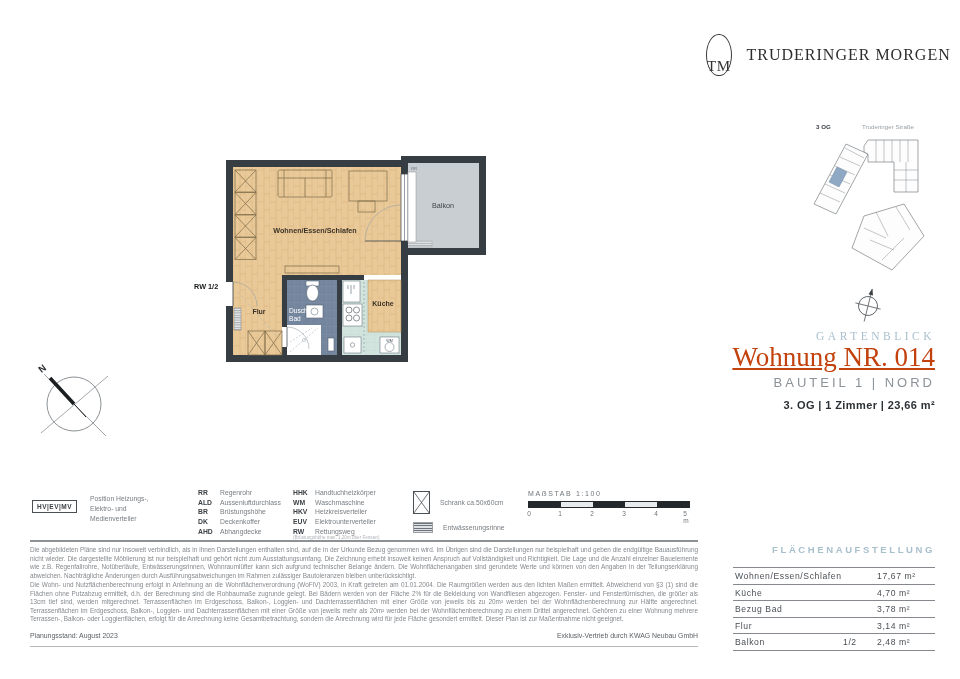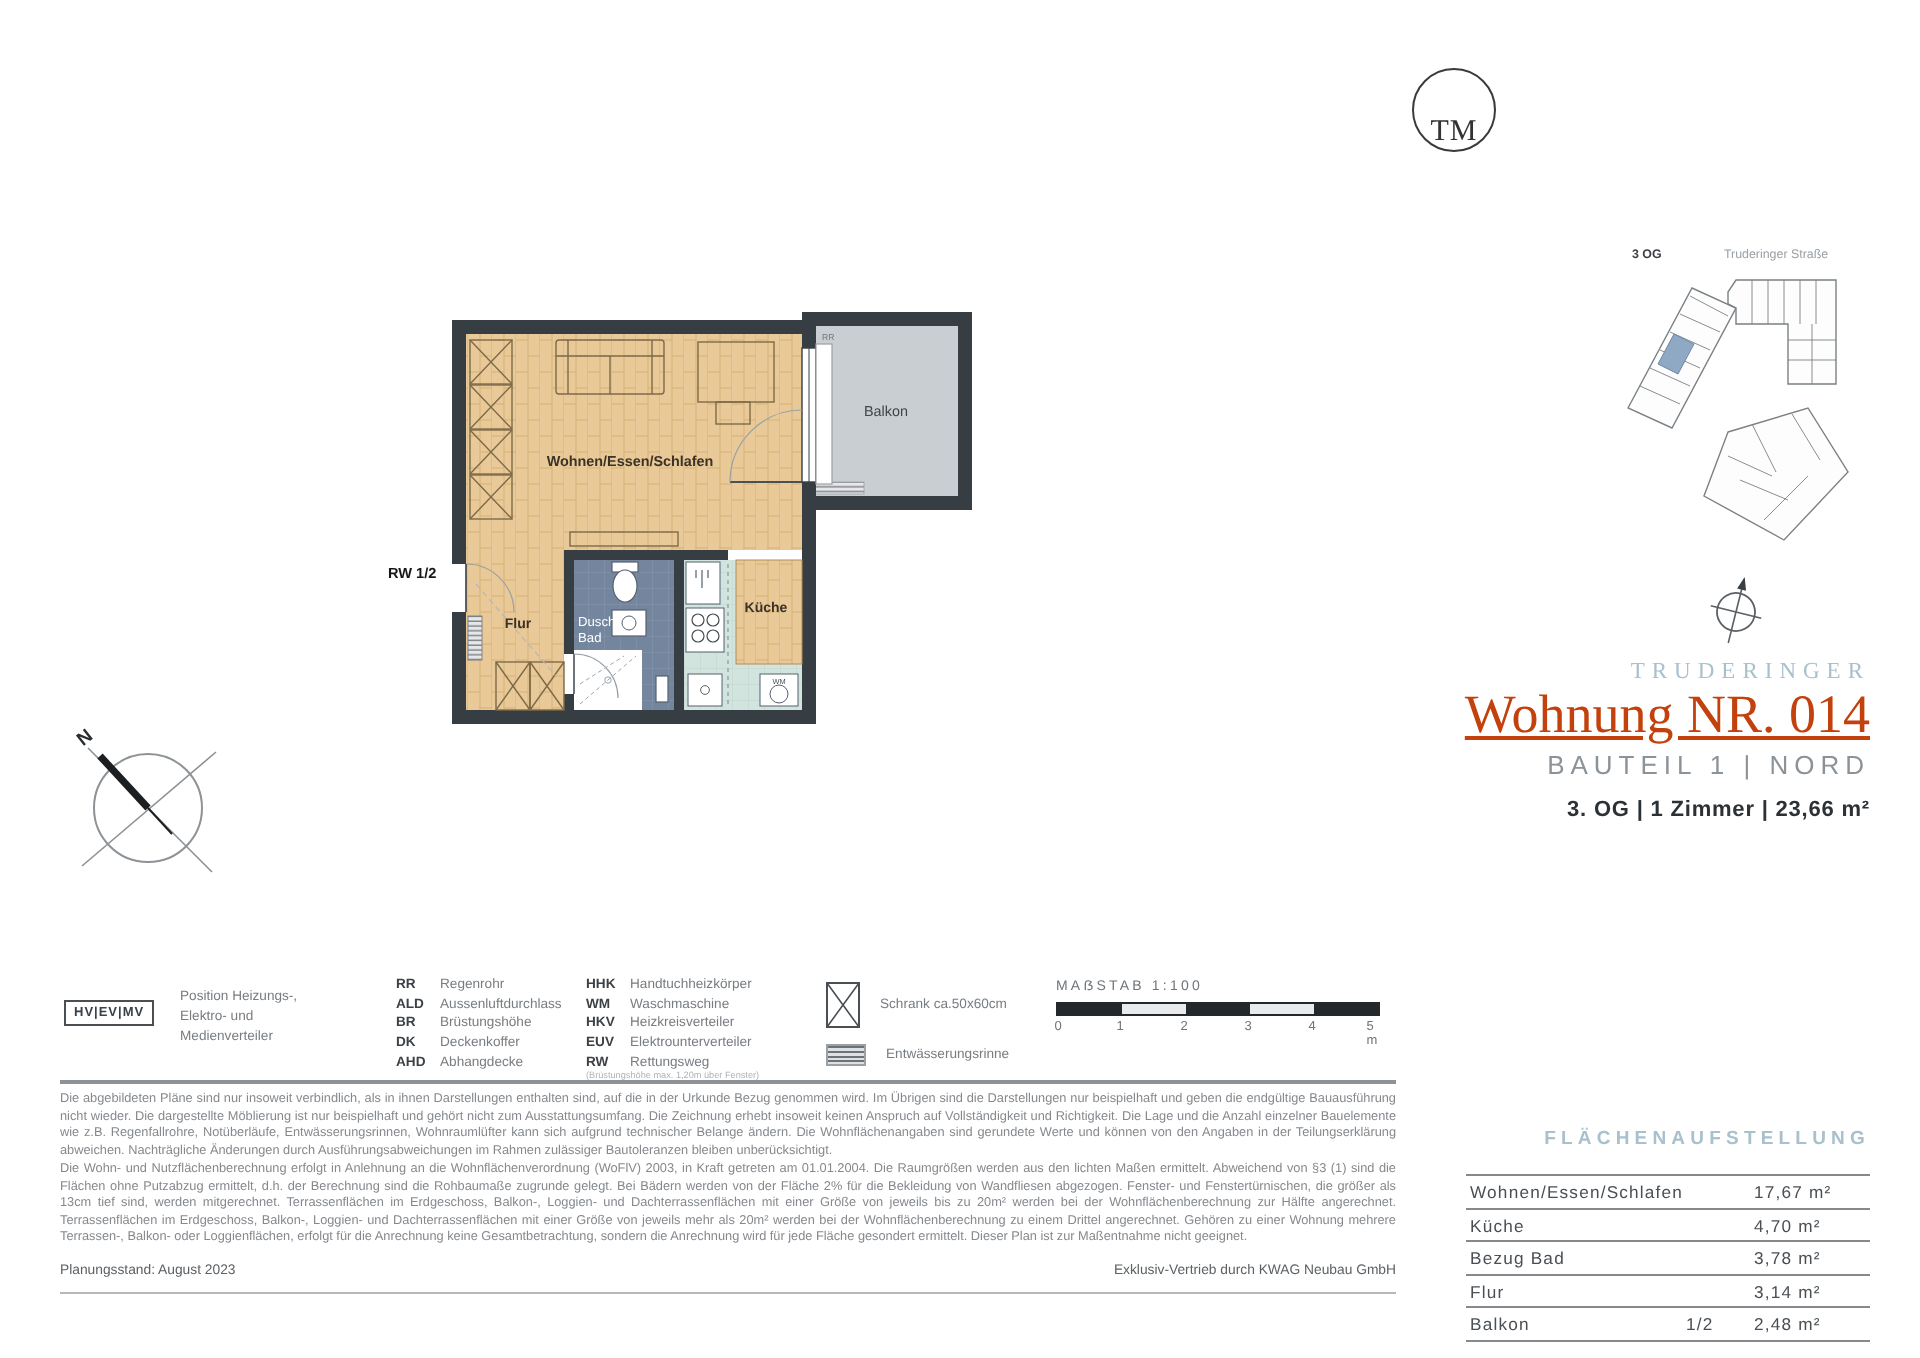--- a/index.html
+++ b/index.html
@@ -46,34 +46,35 @@
   .scale-nums{position:relative;height:10px;margin-top:2px;font-size:6.5px;color:#6f757a;}
   .scale-nums span{position:absolute;transform:translateX(-50%);}
   
   .rule1{top:540px;left:30px;width:668px;height:1.5px;background:#8d9296;}
   .para{left:30px;width:668px;font-size:6.4px;line-height:1.33;color:#85898d;text-align:justify;}
   .p1{top:546px;} .p2{top:581px;}
   .footer{top:632px;left:30px;width:668px;display:flex;justify-content:space-between;
     font-size:6.9px;color:#5c6165;}
   .rule2{top:646px;left:30px;width:668px;height:1px;background:#b4b8bb;}
   
-  .area{top:544px;left:733px;width:202px;margin-top:20px;}
+  .area{top:544px;left:733px;width:202px;}
   .area-head{font-size:9.5px;font-weight:bold;letter-spacing:2.6px;color:#a9c0cd;text-align:right;}
   .area-rows{margin-top:12px;border-top:1px solid #85898d;}
   .area-row{display:flex;align-items:center;border-bottom:1px solid #85898d;
     padding:3px 2px 2.5px 2px;font-size:8.6px;letter-spacing:.6px;color:#4a4f54;}
   .ar-room{flex:1;} .ar-factor{width:34px;} .ar-area{width:56px;text-align:left;}
 </style>
 </head>
 <body>
 
 <div class="abs brand">
   <div class="brand-circle">
     <span>TM</span>
   </div>
+  <div class="brand-name">TRUDERINGER MORGEN</div>
 </div>
 
 <svg class="abs" style="top:118px;left:806px;width:145px;height:168px" viewBox="0 0 145 168">
   <text x="10" y="11" font-size="6.2" font-weight="bold" fill="#3a3f44">3 OG</text>
   <text x="56" y="11" font-size="6.2" fill="#9aa0a5">Truderinger Straße</text>
   <g stroke="#7a8084" stroke-width="0.7" fill="#fdfdfd">
 
     <polygon points="8,86 40,26 62,36 30,96"></polygon>
     <path d="M14,75 L34,84 M19,66 L39,75 M24,57 L44,66 M29,48 L49,57 M34,39 L54,48 M39,30 L58,40" stroke-width="0.45" fill="none"></path>
 
@@ -89,21 +90,21 @@
 <svg class="abs" style="top:286px;left:850px;width:36px;height:36px" viewBox="0 0 36 36">
   <g transform="rotate(14 18 20)" stroke="#5a6065" fill="none">
     <circle cx="18" cy="20" r="9.5" stroke-width="0.9"></circle>
     <line x1="18" y1="3" x2="18" y2="36" stroke-width="0.8"></line>
     <line x1="5" y1="20" x2="31" y2="20" stroke-width="0.8"></line>
     <polygon points="18,2 15.7,8.5 20.3,8.5" fill="#3a3f44" stroke="none"></polygon>
   </g>
 </svg>
 
 <div class="abs titleblock">
-  <div class="tb-project">TRUDERINGER</div>
+  <div class="tb-project">GARTENBLICK</div>
   <div class="tb-title">Wohnung NR. 014</div>
   <div class="tb-subtitle">BAUTEIL 1 | NORD</div>
   <div class="tb-details">3. OG | 1 Zimmer | 23,66 m²</div>
 </div>
 
 <svg class="abs" style="top:142px;left:192px;width:298px;height:236px" viewBox="-30 0 298 236">
   <defs>
     <pattern id="wood" width="16" height="12" patternUnits="userSpaceOnUse" patternTransform="rotate(90)">
       <rect width="16" height="12" fill="#e9c998"></rect>
       <path d="M0,0H16 M0,6H16 M4,0V6 M12,6V12" stroke="#d6b176" stroke-width="0.5"></path>

